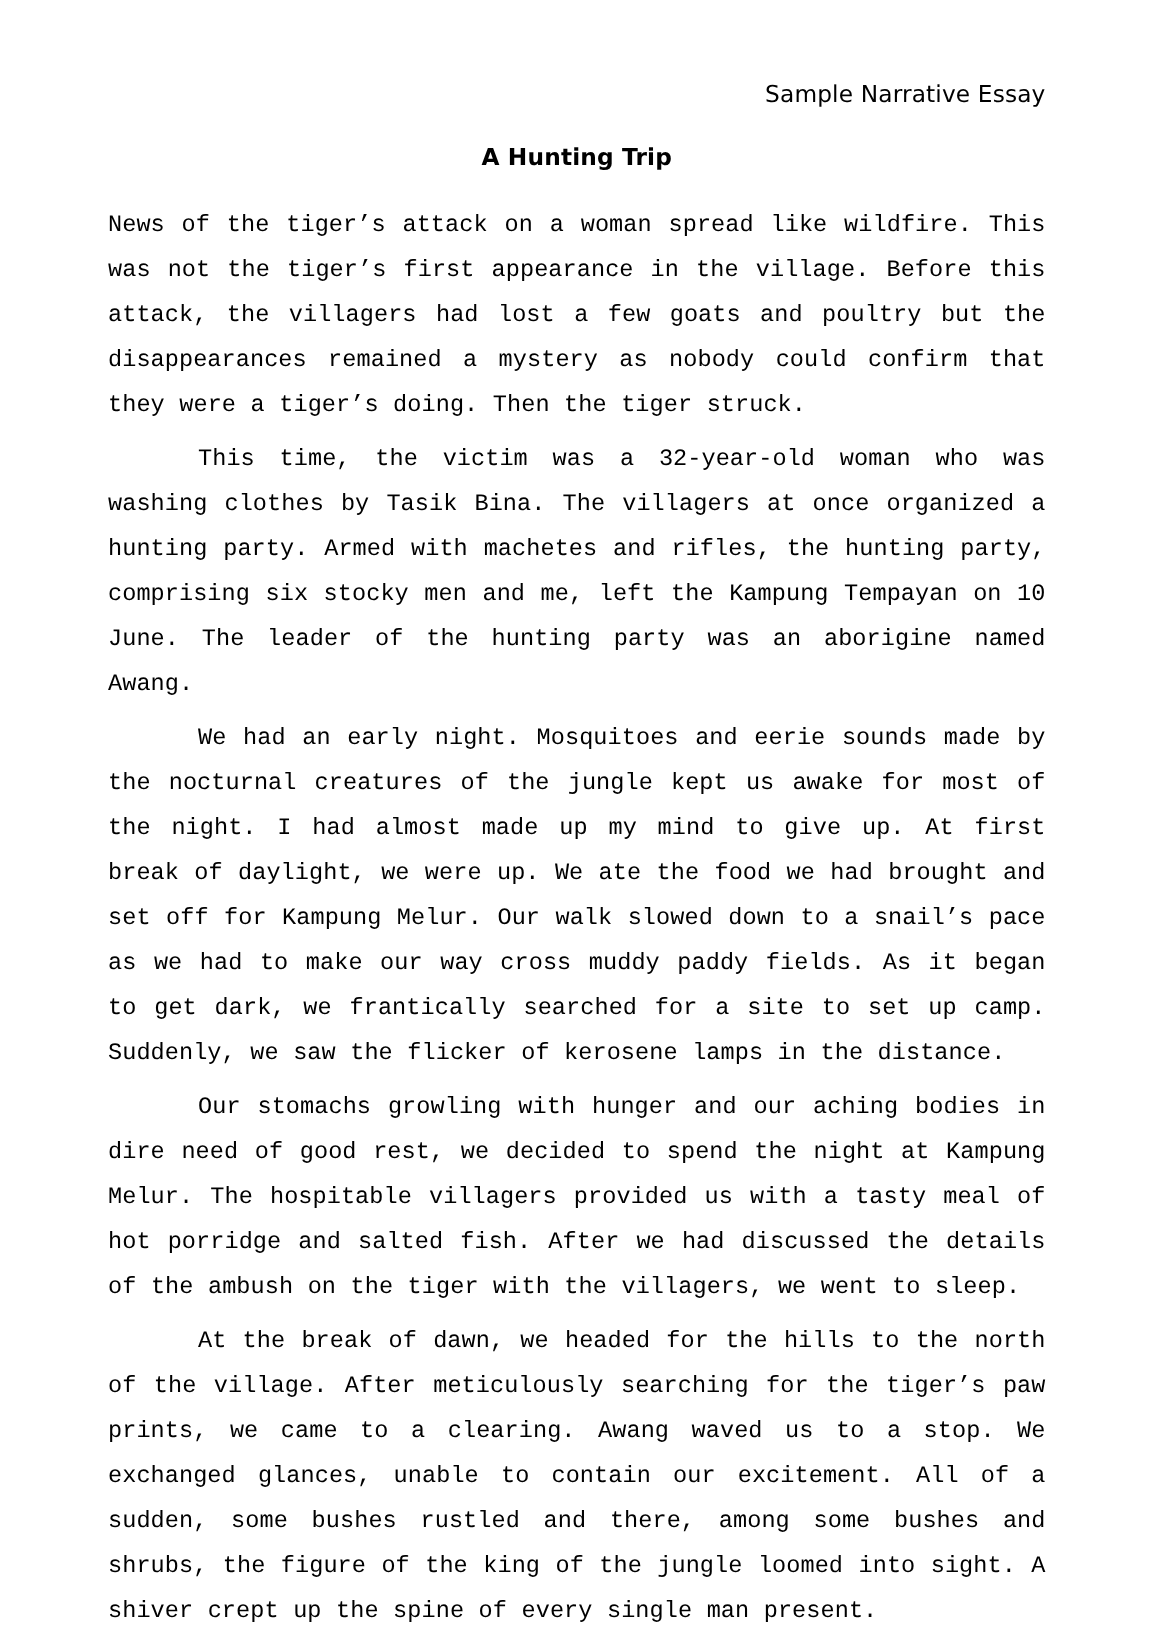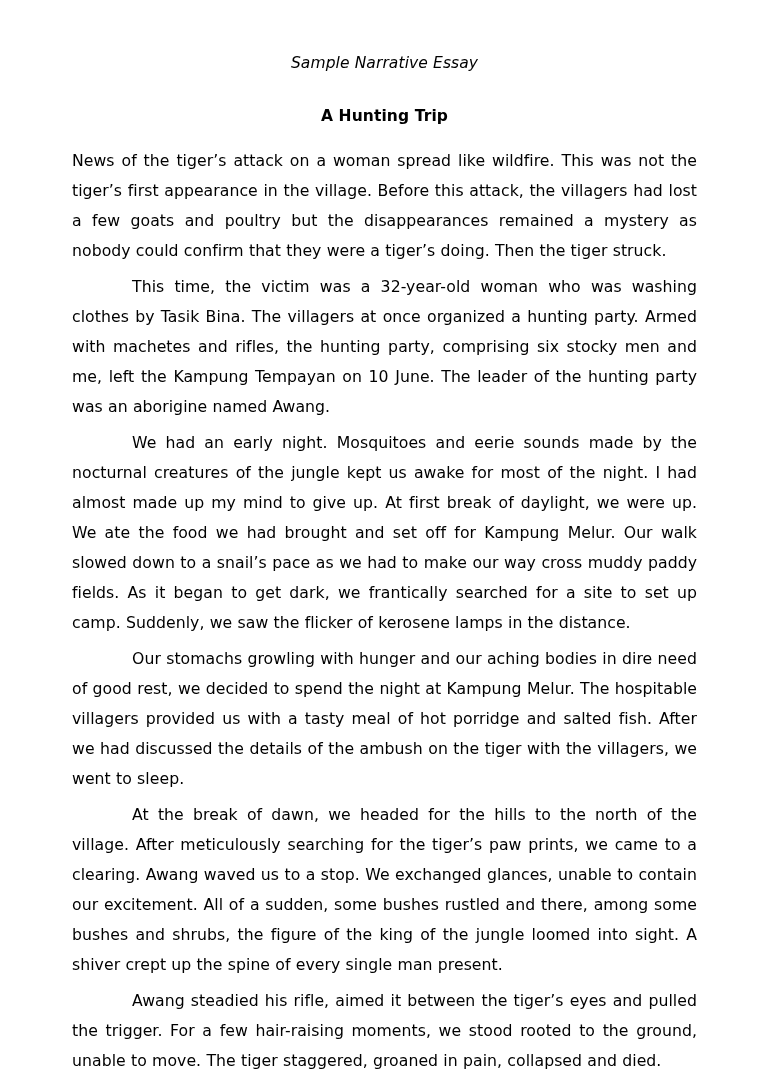--- a/index.html
+++ b/index.html
@@ -25,50 +25,50 @@
   .content {
     position: absolute;
     left: 72px;
     top: 52px;
     width: 625px;
   }
 
   .doc-header {
     font-size: 15.5px;
     line-height: 22px;
-    text-align: center;
+    text-align: right;
     color: #000000;
     letter-spacing: 0.1px;
-    font-style: italic;
   }
 
   .doc-title {
     font-size: 15.5px;
     font-weight: bold;
     text-align: center;
     line-height: 22px;
-    margin-top: 31px;
+    margin-top: 20px;
     color: #000000;
     letter-spacing: 0.1px;
   }
 
   .body-text {
     margin-top: 19px;
   }
 
   p.para {
     margin: 0;
     font-size: 15.7px;
     line-height: 30px;
     text-align: justify;
     text-justify: inter-word;
     color: #000000;
     letter-spacing: 0.05px;
     word-spacing: 0.2px;
     hyphens: none;
+    font-family: Liberation Mono, monospace;
     -webkit-hyphens: none;
   }
 
   p.para.indented {
     text-indent: 60px;
   }
 
   p.para + p.para {
     margin-top: 6px;
   }

